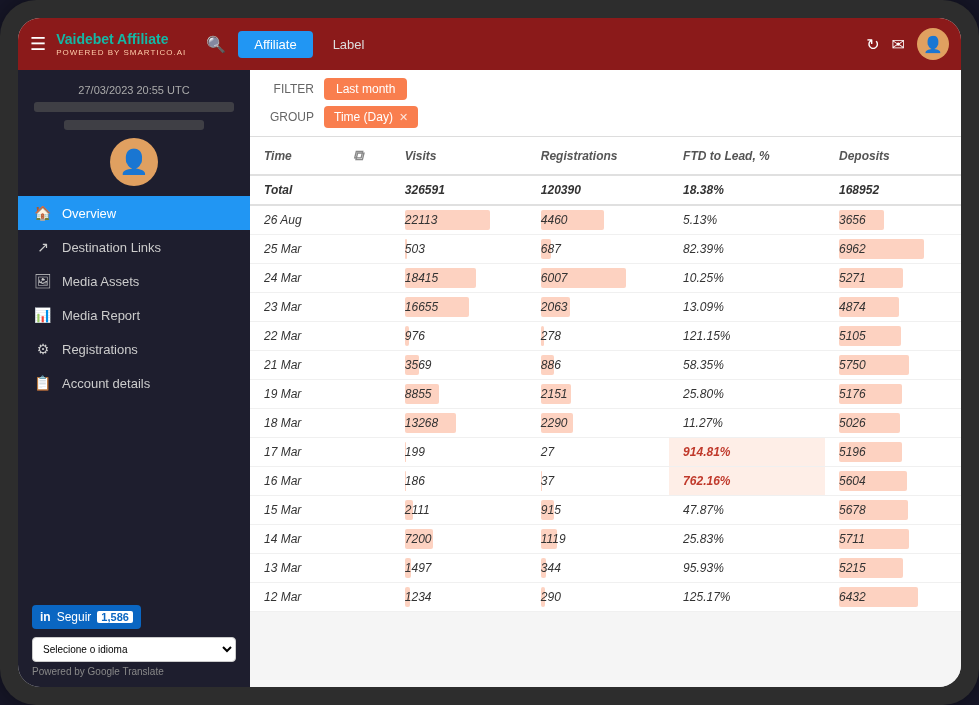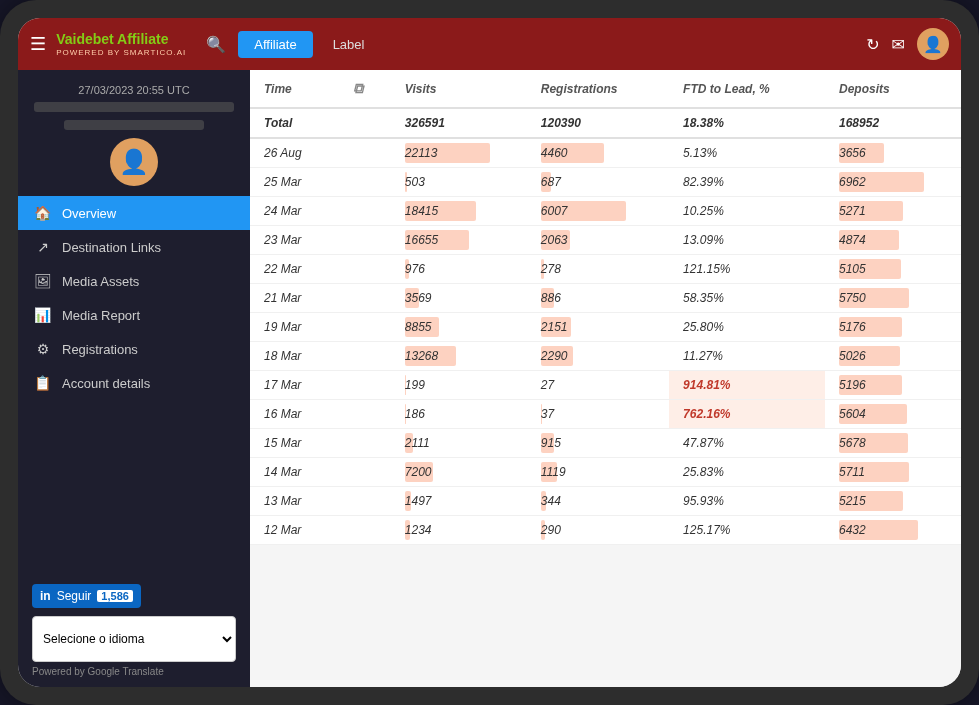--- a/index.html
+++ b/index.html
@@ -44,21 +44,21 @@
       font-size: 18px;
       cursor: pointer;
       margin-right: 10px;
     }
     .brand-block {
       display: flex;
       flex-direction: column;
       margin-right: 20px;
     }
     .brand-name {
-      color: #84cc16;
+      color: #14b8a6;
       font-weight: bold;
       font-size: 14px;
       line-height: 1.2;
     }
     .brand-sub {
       color: #ffccaa;
       font-size: 8px;
       letter-spacing: 1px;
     }
     .search-icon-btn {
@@ -183,22 +183,22 @@
       font-size: 11px;
       border-radius: 2px;
       padding: 0 4px;
       font-weight: bold;
     }
     .lang-select {
       margin-top: 8px;
       background: #fff;
       border: 1px solid #ccc;
       border-radius: 4px;
-      padding: 14px 6px;
-      font-size: 12px;
+      padding: 5px 6px;
+      font-size: 10px;
       width: 100%;
       cursor: pointer;
     }
     .google-translate {
       color: #888;
       font-size: 10px;
       margin-top: 4px;
     }
     
     .content-area {
@@ -369,20 +369,33 @@
             <span>Seguir</span>
             <span class="linkedin-count">1,586</span>
           </div>
           <select class="lang-select"><option>Selecione o idioma</option></select>
           <div class="google-translate">Powered by Google Translate</div>
         </div>
       </div>
 
       <div class="content-area">
 
+        <div class="filter-bar">
+          <div class="filter-row">
+            <span class="filter-label">FILTER</span>
+            <div class="filter-chip">Last month</div>
+          </div>
+          <div class="filter-row">
+            <span class="filter-label">GROUP</span>
+            <div class="filter-chip-orange">
+              <span>Time (Day)</span>
+              <span class="chip-close">✕</span>
+            </div>
+          </div>
+        </div>
 
         <div class="data-table-wrapper">
           <table>
             <thead>
               <tr>
                 <th>Time</th>
                 <th>
                   <span class="icon-copy">⧉</span>
                 </th>
                 <th>Visits</th>

